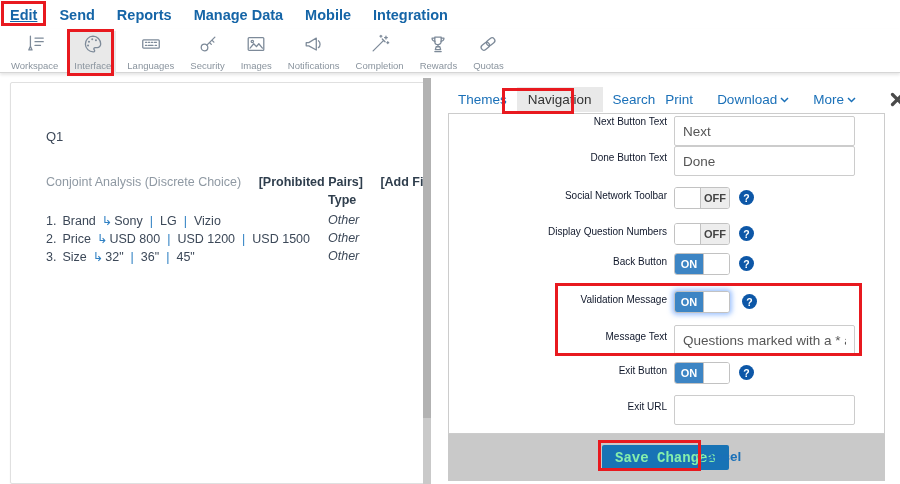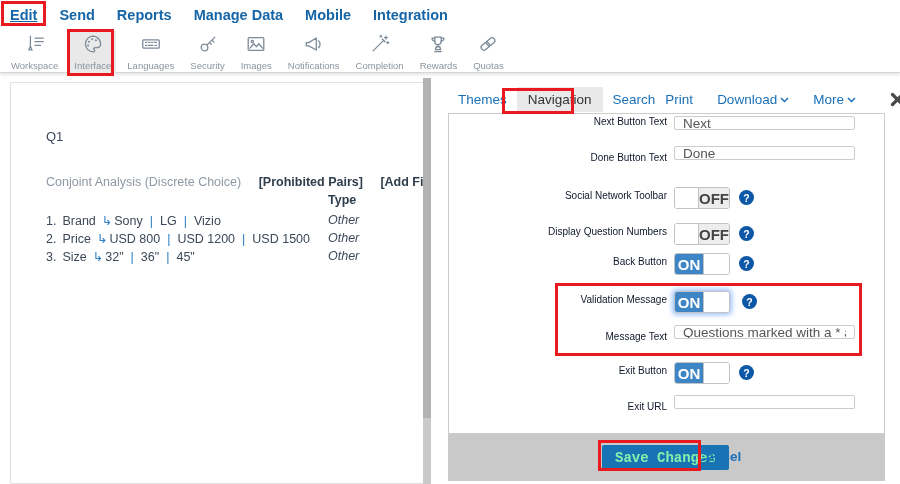--- a/index.html
+++ b/index.html
@@ -38,24 +38,24 @@
   
   .tabs-row { position:absolute; left:448px; top:86px; width:438px; height:27px; display:flex; align-items:center; }
   .tab { font-size:13.5px; color:#1a70b8; cursor:pointer; padding:5px 10px; white-space:nowrap; }
   .tab.active { color:#333; background:#e9e9e9; padding:5px 11px; }
   .panel-actions { margin-left:auto; display:flex; align-items:center; gap:24px; }
   .action-link { font-size:13.5px; color:#1a70b8; cursor:pointer; display:flex; align-items:center; gap:3px; white-space:nowrap; }
   .close-btn { margin-left:10px; margin-right:6px; cursor:pointer; display:flex; align-items:center; }
 
   .content-box { position:absolute; left:448px; top:113px; width:437px; height:321px; border:1px solid #ccc; background:#fff; overflow:hidden; }
   .form-label { position:absolute; left:0; width:218px; text-align:right; font-size:10px; font-weight:400; color:#0f172a; white-space:nowrap; }
-  .text-input { position:absolute; left:225px; width:181px; height:14px; border:1px solid #ccc; border-radius:2px; font-family:"Liberation Sans",sans-serif; font-size:13.5px; color:#555; padding:3px 8px; background:#fff; }
+  .text-input { position:absolute; left:225px; width:181px; height:30px; border:1px solid #ccc; border-radius:2px; font-family:"Liberation Sans",sans-serif; font-size:13.5px; color:#555; padding:3px 8px; background:#fff; }
   .toggle { position:absolute; left:225px; width:56px; height:22px; border:1px solid #c2c2c2; border-radius:3px; display:flex; overflow:hidden; cursor:pointer; background:#fff; }
   .toggle .knob { width:26px; background:#fff; }
-  .toggle .state { flex:1; display:flex; align-items:center; justify-content:center; font-size:15px; font-weight:700; }
+  .toggle .state { flex:1; display:flex; align-items:center; justify-content:center; font-size:11px; font-weight:700; }
   .toggle.off .knob { border-right:1px solid #c2c2c2; }
   .toggle.off .state { background:#ededed; color:#444; }
   .toggle.on { flex-direction:row; }
   .toggle.on .state { background:#3d85c4; color:#fff; }
   .toggle.on .knob { border-left:1px solid #c2c2c2; }
   .toggle.glow { box-shadow:0 0 5px 2px rgba(77,144,254,.55); }
   .help { position:absolute; width:15px; height:15px; border-radius:50%; background:#0d57a7; color:#fff; font-size:10.5px; font-weight:700; display:flex; align-items:center; justify-content:center; cursor:pointer; }
 
   .panel-footer { position:absolute; left:448px; top:434px; width:437px; height:47px; background:#c9c9c9; display:flex; align-items:center; }
   .save-btn { position:absolute; left:154px; top:11px; height:25px; padding:0 13px; background:#1873b5; color:#86efac; font-weight:700; font-size:14px; border:none; border-radius:2px; cursor:pointer; font-family:Liberation Mono, monospace; }

